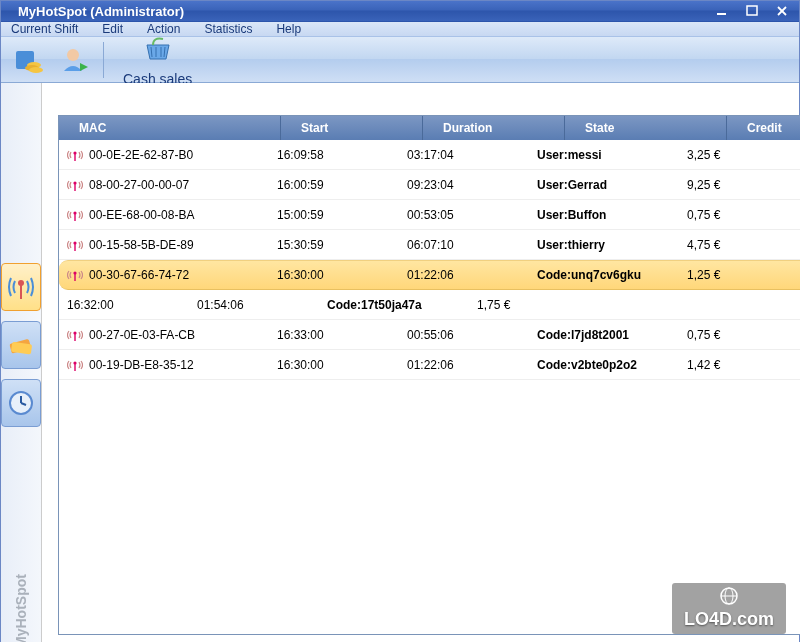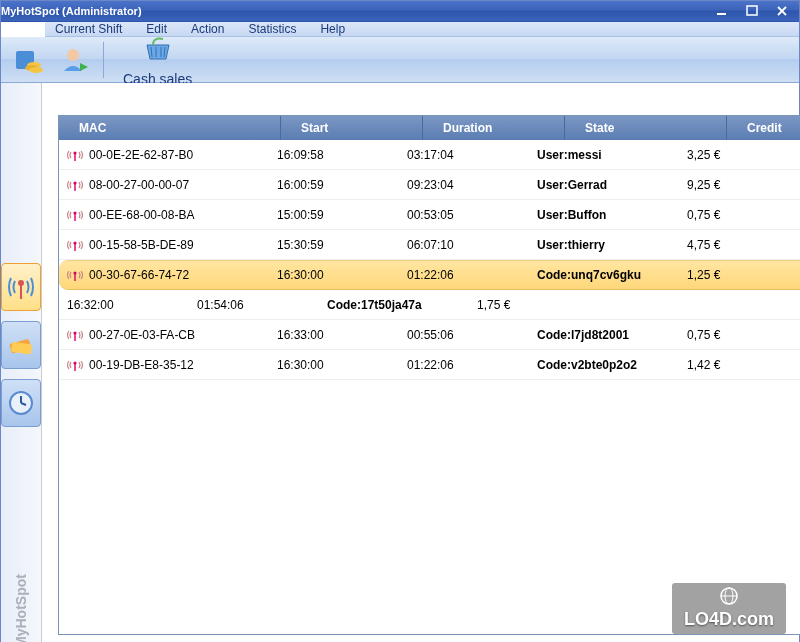--- a/index.html
+++ b/index.html
@@ -18,38 +18,37 @@
     display: flex;
     flex-direction: column;
   }
   .titlebar {
     height: 28px;
     background: linear-gradient(to bottom, #4a73c9 0%, #3a63b9 45%, #2d55ab 50%, #3a63b9 100%);
     display: flex;
     align-items: center;
     color: #fff;
     font-weight: bold;
-    padding-left: 0;
-    font-size: 11px;
+    padding-left: 17px;
+    font-size: 13px;
     border-bottom: 1px solid #2d55ab;
   }
   .titlebar .title { flex: 1; }
   .titlebar .ctrl {
     width: 26px; height: 20px; display:flex; align-items:center; justify-content:center;
     margin-right:4px; color:#fff; font-family: Arial; cursor:default;
   }
   .menubar {
     height: 24px;
     background: linear-gradient(to bottom, #dbe7f8 0%, #c7d8f2 100%);
     display:flex;
     align-items:center;
     padding-left: 10px;
     color: #1a3a7a;
     border-bottom: 1px solid #a9c2e8;
-    margin-left: 44px;
   }
   .menubar .item { margin-right: 24px; cursor:default; }
   .toolbar {
     height: 46px;
     background: linear-gradient(to bottom, #deeaf9 0%, #c2d7f1 48%, #b4cdee 50%, #cfdff5 100%);
     display:flex;
     align-items:center;
     padding-left: 8px;
     border-bottom: 1px solid #8aa9d5;
     gap: 6px;

